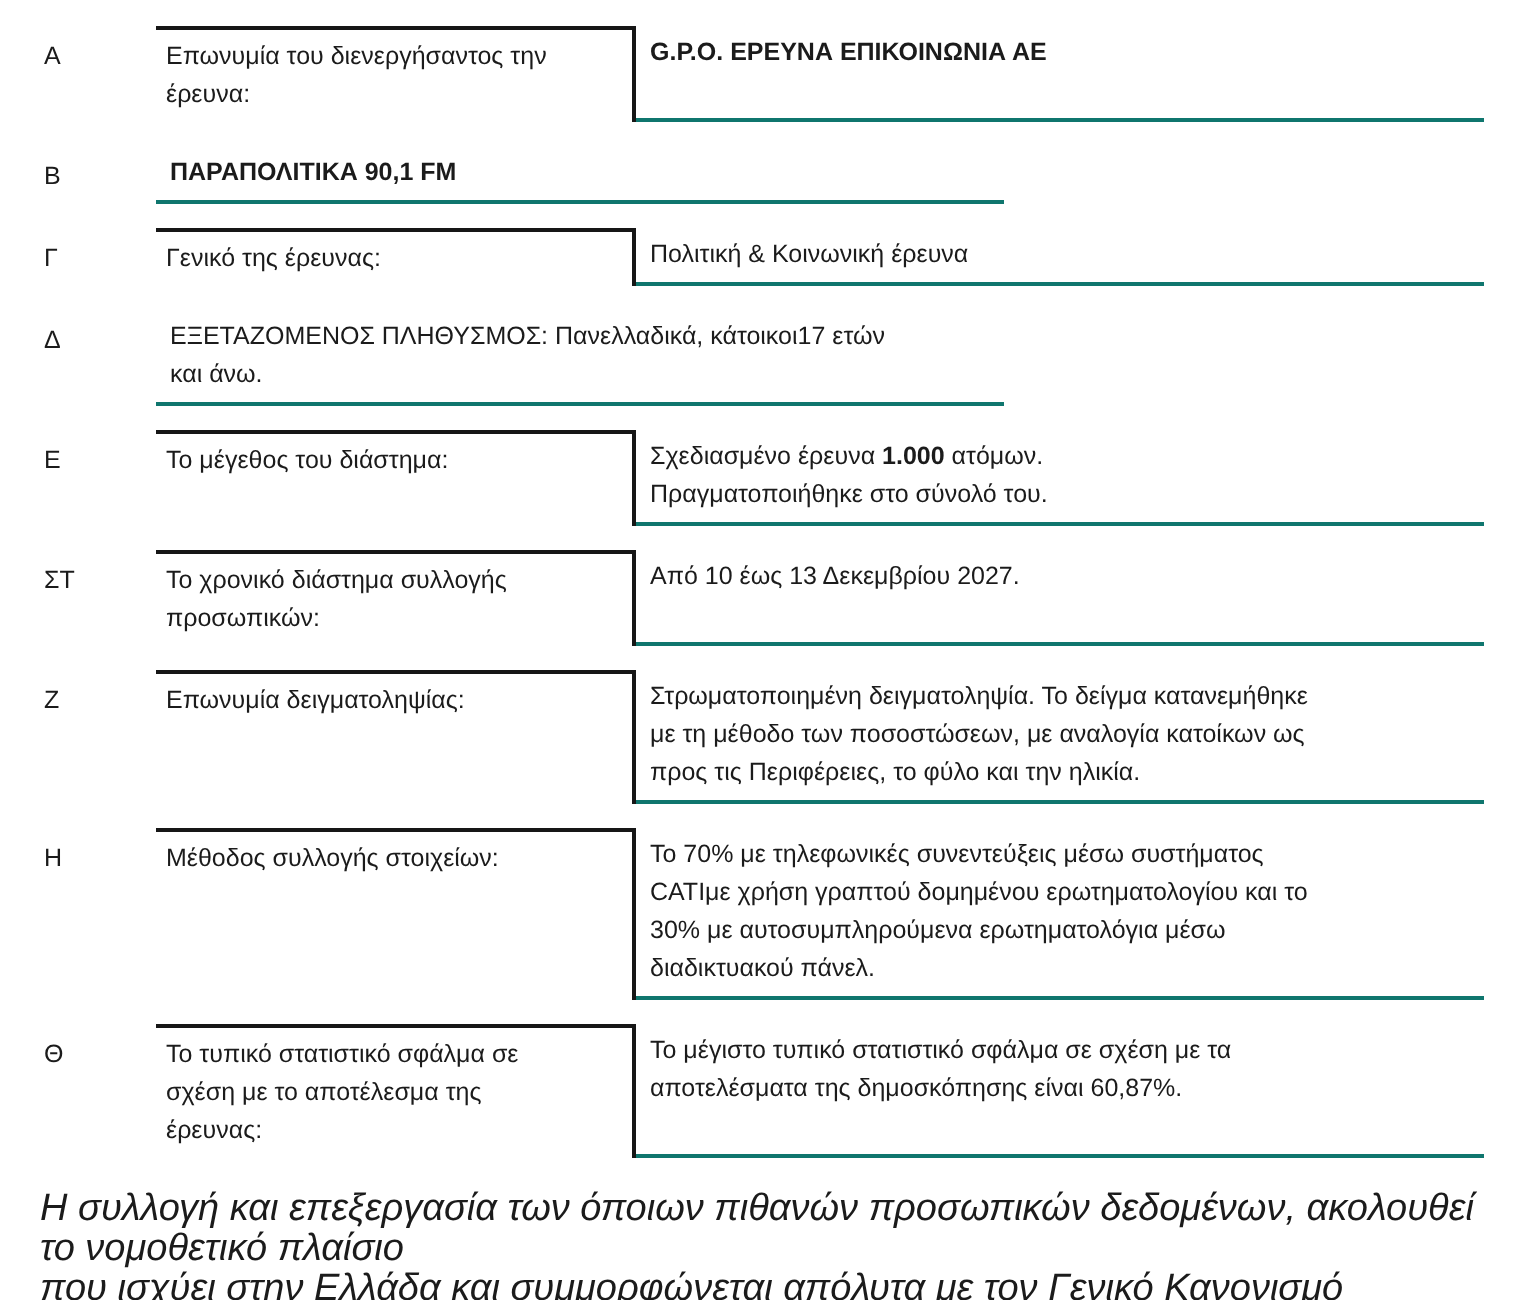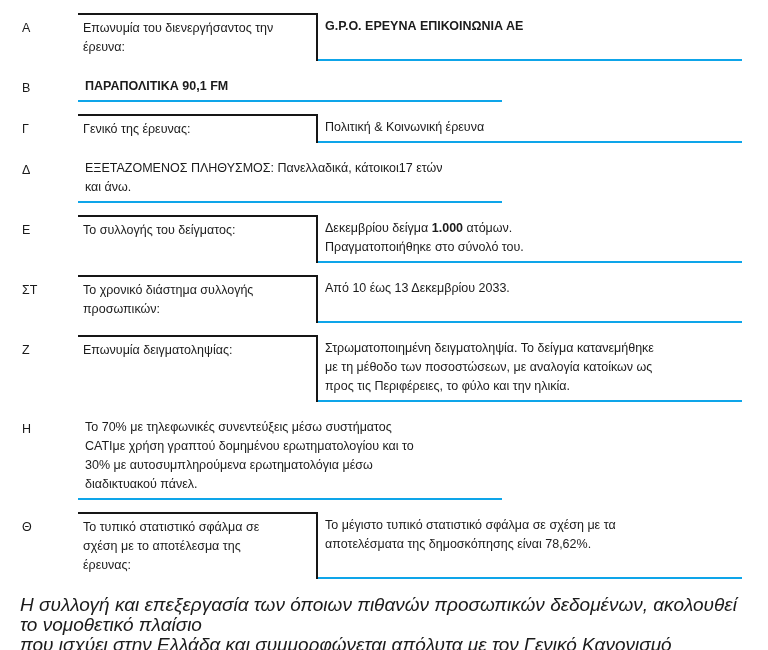--- a/index.html
+++ b/index.html
@@ -39,21 +39,21 @@
     border-top: 2px solid #161616;
     border-right: 2px solid #161616;
     padding: 4px 10px 4px 5px;
     font-size: 12.5px;
     line-height: 19px;
     white-space: pre-line;
   }
   .cell-value {
     box-sizing: border-box;
     width: 424px;
-    border-bottom: 2px solid #0ea5e9;
+    border-bottom: 2px solid #0f766e;
     padding: 4px 8px 4px 7px;
     font-size: 12.5px;
     line-height: 19px;
     white-space: pre-line;
   }
   .bold {
     font-weight: bold;
   }
   .footer-note {
     margin: 16px 8px 12px 20px;
@@ -88,53 +88,54 @@
   </div>
 
   <div class="trow">
     <div class="cell-letter">Δ</div>
     <div class="cell-value">ΕΞΕΤΑΖΟΜΕΝΟΣ ΠΛΗΘΥΣΜΟΣ: Πανελλαδικά, κάτοικοι17 ετών
 και άνω.</div>
   </div>
 
   <div class="trow">
     <div class="cell-letter">Ε</div>
-    <div class="cell-label">Το συλλογής του δείγματος:</div>
-    <div class="cell-value"><span>Δεκεμβρίου δείγμα </span><span class="bold">1.000</span><span> ατόμων.
+    <div class="cell-label">Το μέγεθος του διάστημα:</div>
+    <div class="cell-value"><span>Σχεδιασμένο έρευνα </span><span class="bold">1.000</span><span> ατόμων.
 Πραγματοποιήθηκε στο σύνολό του.</span></div>
   </div>
 
   <div class="trow">
     <div class="cell-letter">ΣΤ</div>
     <div class="cell-label">Το χρονικό διάστημα συλλογής
 προσωπικών:</div>
-    <div class="cell-value">Από 10 έως 13 Δεκεμβρίου 2033.</div>
+    <div class="cell-value">Από 10 έως 13 Δεκεμβρίου 2027.</div>
   </div>
 
   <div class="trow">
     <div class="cell-letter">Ζ</div>
     <div class="cell-label">Επωνυμία δειγματοληψίας:</div>
     <div class="cell-value">Στρωματοποιημένη δειγματοληψία. Το δείγμα κατανεμήθηκε
 με τη μέθοδο των ποσοστώσεων, με αναλογία κατοίκων ως
 προς τις Περιφέρειες, το φύλο και την ηλικία.</div>
   </div>
 
   <div class="trow">
     <div class="cell-letter">Η</div>
+    <div class="cell-label">Μέθοδος συλλογής στοιχείων:</div>
     <div class="cell-value">Το 70% με τηλεφωνικές συνεντεύξεις μέσω συστήματος
 CATIμε χρήση γραπτού δομημένου ερωτηματολογίου και το
 30% με αυτοσυμπληρούμενα ερωτηματολόγια μέσω
 διαδικτυακού πάνελ.</div>
   </div>
 
   <div class="trow">
     <div class="cell-letter">Θ</div>
     <div class="cell-label">Το τυπικό στατιστικό σφάλμα σε
 σχέση με το αποτέλεσμα της
 έρευνας:</div>
     <div class="cell-value">Το μέγιστο τυπικό στατιστικό σφάλμα σε σχέση με τα
-αποτελέσματα της δημοσκόπησης είναι 78,62%.</div>
+αποτελέσματα της δημοσκόπησης είναι 60,87%.</div>
   </div>
 
   <div class="footer-note">Η συλλογή και επεξεργασία των όποιων πιθανών προσωπικών δεδομένων, ακολουθεί το νομοθετικό πλαίσιο
 που ισχύει στην Ελλάδα και συμμορφώνεται απόλυτα με τον Γενικό Κανονισμό Προστασίας Δεδομένων (GDPR).</div>
 
 </div>
 
 </body></html>

